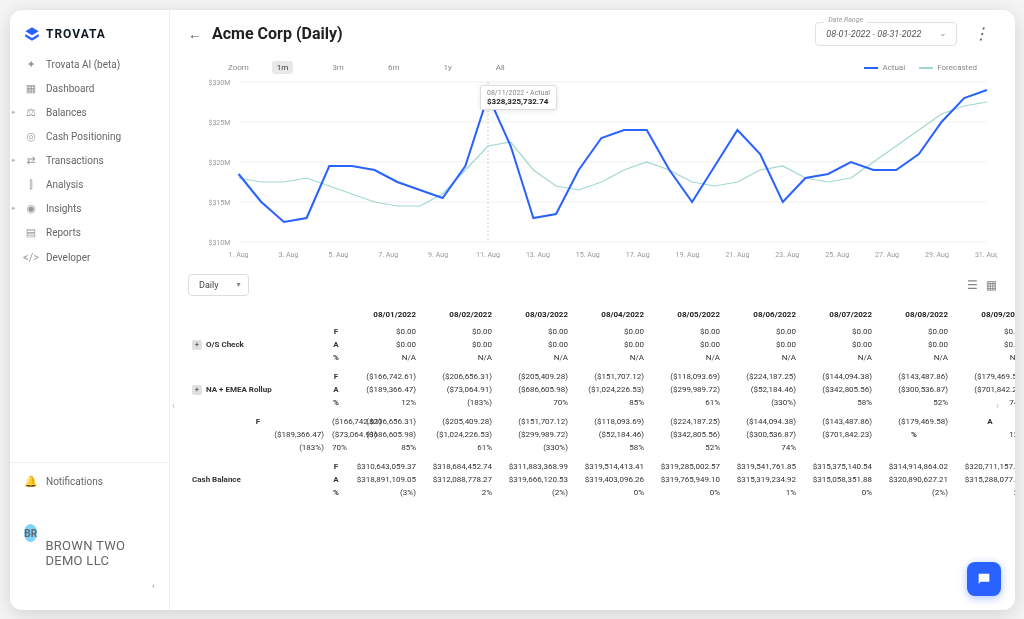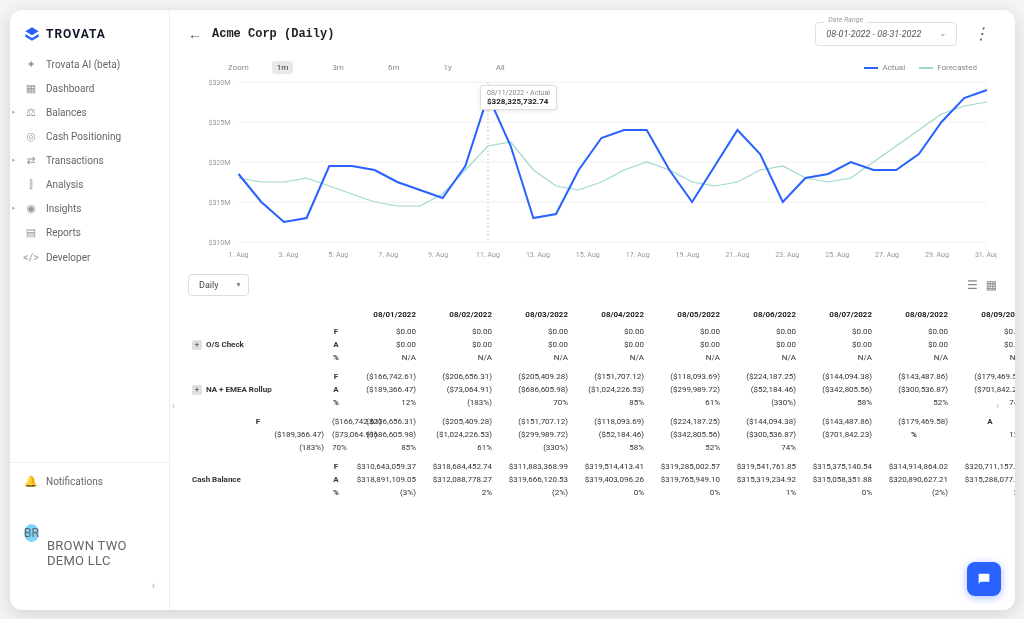--- a/index.html
+++ b/index.html
@@ -8,26 +8,26 @@
 .sidebar { width: 160px; border-right: 1px solid #eee; display: flex; flex-direction: column; padding: 12px 0; }
 .logo { display: flex; align-items: center; gap: 6px; padding: 4px 14px 10px; font-size: 12px; font-weight: 700; letter-spacing: 1px; color: #0f172a; }
 .logo svg { width: 16px; height: 16px; }
 .nav { flex: 1; overflow-y: auto; }
 .nav-item { display: flex; align-items: center; gap: 8px; padding: 5px 14px; font-size: 10px; color: #666; cursor: pointer; position: relative; }
 .nav-item.active { color: #2962ff; background: #f0f5ff; border-radius: 0 12px 12px 0; margin-right: 8px; }
 .nav-item .icon { width: 14px; height: 14px; display: flex; align-items: center; justify-content: center; font-size: 11px; color: #999; }
 .nav-item .caret { position: absolute; left: 2px; font-size: 7px; color: #bbb; }
 .nav-spacer { flex: 1; }
 .nav-bottom { border-top: 1px solid #f0f0f0; padding-top: 6px; }
-.avatar { width: 18px; height: 18px; border-radius: 50%; background: #7dd3fc; display: inline-flex; align-items: center; justify-content: center; font-size: 12px; font-weight: 400; color: #666; }
+.avatar { width: 18px; height: 18px; border-radius: 50%; background: #7dd3fc; display: inline-flex; align-items: center; justify-content: center; font-size: 10px; font-weight: 700; color: #666; }
 .collapse-tab { text-align: right; padding: 6px 14px; color: #aaa; font-size: 11px; }
 .main { flex: 1; display: flex; flex-direction: column; overflow: hidden; }
 .header { display: flex; align-items: center; padding: 10px 18px; gap: 10px; }
 .header .back { color: #555; cursor: pointer; font-size: 14px; }
-.header .title { font-size: 12px; font-weight: 700; color: #222; font-family: Liberation Mono, monospace; }
+.header .title { font-size: 16px; font-weight: 700; color: #222; }
 .header-right { margin-left: auto; display: flex; align-items: center; gap: 8px; font-style: italic; }
 .date-range { border: 1px solid #e0e0e0; border-radius: 4px; padding: 6px 10px; font-size: 9px; color: #555; display: flex; align-items: center; gap: 18px; position: relative; }
 .date-range .label { position: absolute; top: -7px; left: 8px; background: #fff; padding: 0 4px; font-size: 7px; color: #999; }
 .more-btn { padding: 4px 8px; cursor: pointer; color: #555; }
 .chart-area { position: relative; padding: 0 18px; }
 .chart-controls { display: flex; align-items: center; padding: 6px 20px 0 40px; font-size: 8px; color: #888; }
 .zoom-label { margin-right: 6px; }
 .zoom-btn { padding: 2px 5px; border-radius: 3px; margin: 0 17px; cursor: pointer; }
 .zoom-btn.active { background: #e8e8e8; color: #333; }
 .legend { margin-left: auto; display: flex; gap: 14px; align-items: center; font-size: 8px; }

